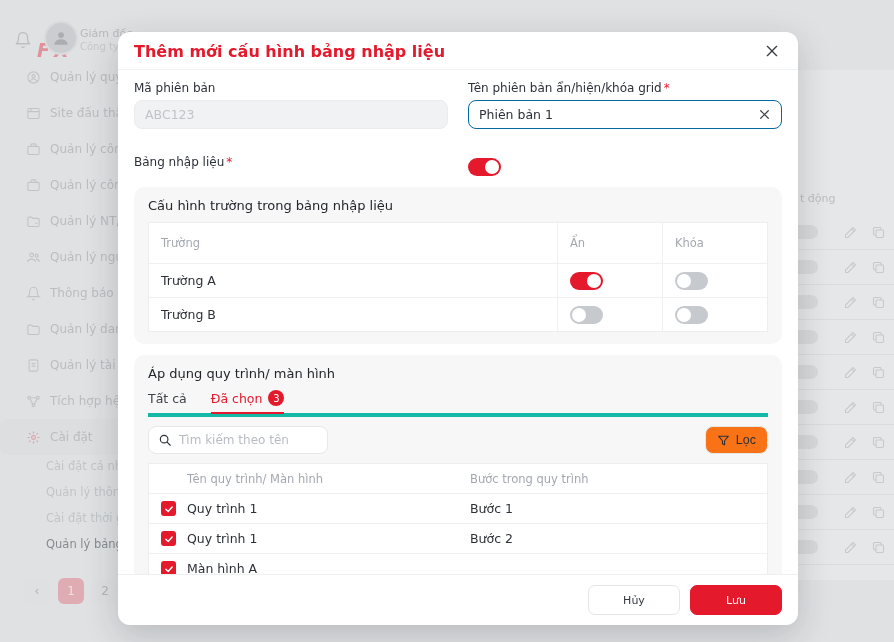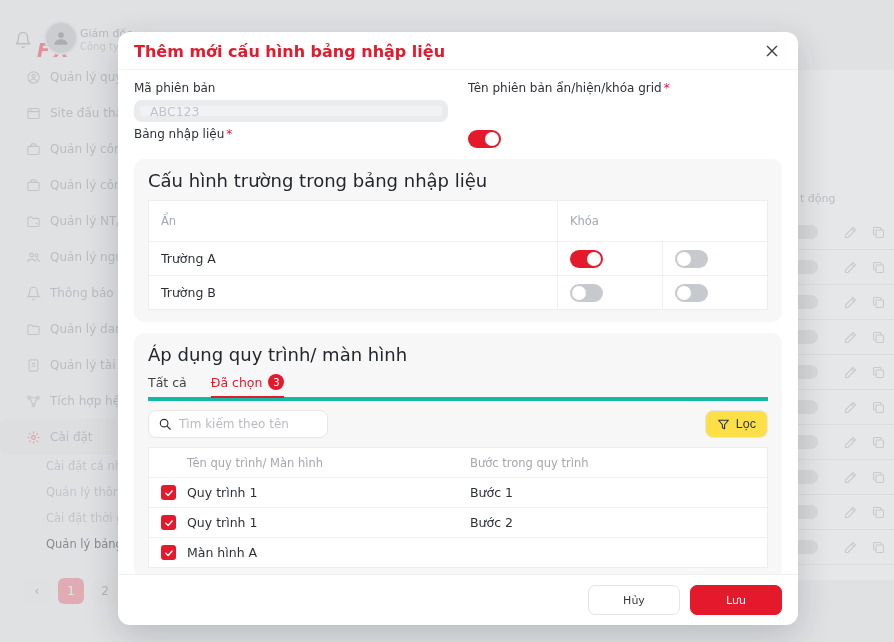--- a/index.html
+++ b/index.html
@@ -52,36 +52,36 @@
   
   .modal { position:absolute; left:118px; top:32px; width:680px; height:593px; background:#fff;
            border-radius:12px; box-shadow:0 10px 34px rgba(30,33,38,0.20); display:flex; flex-direction:column;
            overflow:hidden; }
   .m-header { display:flex; align-items:center; justify-content:space-between; padding:9px 16px 8px;
               border-bottom:1px solid #f1f2f3; }
   .m-title { font-size:16px; font-weight:bold; color:#e5192c; }
   .close-btn { color:#3a3f45; cursor:pointer; padding:2px; }
   .m-body { flex:1; padding:11px 16px 6px; display:flex; flex-direction:column; gap:11px; overflow:hidden; }
 
-  .grid2 { display:grid; grid-template-columns:1fr 1fr; gap:5px 20px; }
+  .grid2 { display:grid; grid-template-columns:1fr 1fr; gap:26px 20px; }
   .field-label { font-size:12px; color:#2c3138; margin-bottom:5px; }
   .req { color:#e5192c; margin-left:2px; }
-  .input { height:22px; border:6px solid #0369a1; border-radius:8px; background:#fff; display:flex;
+  .input { height:29px; border:1px solid #0369a1; border-radius:8px; background:#fff; display:flex;
            align-items:center; padding:0 10px; font-size:12.5px; color:#2c3138; }
   .input.disabled { background:#f1f2f4; border-color:#eaebed; color:#c0c4ca; }
   .input .trail { margin-left:auto; display:flex; align-items:center; gap:8px; color:#3a3f45; }
 
   .toggle { width:33px; height:18px; border-radius:9px; position:relative; cursor:pointer; flex:0 0 auto; }
   .toggle .knob { position:absolute; top:2px; width:14px; height:14px; border-radius:50%; background:#fff; }
   .toggle.on { background:#e5192c; } .toggle.on .knob { right:2px; }
   .toggle.off { background:#c6c9ce; } .toggle.off .knob { left:2px; }
   .status-toggle { margin-top:3px; }
 
   .card { background:#f7f7f8; border-radius:10px; padding:11px 14px 12px; }
-  .card-title { font-size:18px; color:#23262b; margin-bottom:9px; }
+  .card-title { font-size:13px; color:#23262b; margin-bottom:9px; }
 
   .tbl { background:#fff; border:1px solid #ededee; font-size:12.5px; }
   .trow { display:grid; align-items:center; }
   .tbl1 .trow { grid-template-columns:66% 17% 17%; }
   .tbl1 .thead { height:40px; }
   .tbl1 .trow + .trow { border-top:1px solid #f0f0f1; }
   .tbl1 .tbody { height:34px; }
   .tcell { padding:0 12px; display:flex; align-items:center; }
   .thead .tcell { color:#a3a8b0; font-size:11.5px; }
   .tbl1 .tcell + .tcell { border-left:1px solid #f0f0f1; align-self:stretch; }
@@ -93,21 +93,21 @@
   .badge { min-width:16px; height:16px; border-radius:8px; background:#e5192c; color:#fff; font-size:10px;
            display:flex; align-items:center; justify-content:center; padding:0 4px; }
 
   .controls { display:flex; align-items:center; margin-bottom:9px; }
   .search { width:180px; height:28px; border:1px solid #e6e7e9; border-radius:8px; background:#fff;
             display:flex; align-items:center; gap:7px; padding:0 9px; }
   .search input { border:0; outline:0; width:100%; font-size:12px; color:#0f766e; background:transparent;
                   font-family:inherit; }
   .search input::placeholder { color:#b8bcc2; }
   .search .mag { color:#2c3138; }
-  .filter-btn { margin-left:auto; height:28px; border:1px solid #e6e7e9; border-radius:8px; background:#fde047;
+  .filter-btn { margin-left:auto; height:28px; border:1px solid #e6e7e9; border-radius:8px; background:#f97316;
                 display:flex; align-items:center; gap:6px; padding:0 11px; font-size:12.5px; color:#2c3138;
                 cursor:pointer; }
 
   .tbl2 .trow { grid-template-columns:50% 50%; }
   .tbl2 .thead { height:29px; }
   .tbl2 .tbody { height:30px; border-top:1px solid #f0f0f1; }
   .tbl2 .thead .tcell:first-child { padding-left:38px; }
   .name-cell { gap:11px; }
   .checkbox { width:15px; height:15px; border-radius:3px; background:#e5192c; display:flex; align-items:center;
               justify-content:center; flex:0 0 auto; cursor:pointer; }
@@ -435,37 +435,48 @@
       <div>
         <div class="field-label">Mã phiên bản</div>
         <div class="input disabled">
           <span>ABC123</span>
         </div>
       </div>
       <div>
         <div class="field-label">
           <span>Tên phiên bản ẩn/hiện/khóa grid</span><span class="req">*</span>
         </div>
+        <div class="input">
+          <span>Phiên bản 1</span>
+          <span class="trail">
+              <span>
+                <svg width="13" height="13" viewBox="0 0 24 24" fill="none" stroke="currentColor" stroke-width="2.2" stroke-linecap="round">
+                  <path d="M5 5l14 14M19 5 5 19"></path>
+                </svg>
+              </span>
+            </span>
+        </div>
       </div>
       <div>
         <div class="field-label">
           <span>Bảng nhập liệu</span><span class="req">*</span>
         </div>
       </div>
       <div>
         <div class="toggle on status-toggle">
             <span class="knob"></span>
           </div>
       </div>
     </div>
 
     <div class="card">
       <div class="card-title">Cấu hình trường trong bảng nhập liệu</div>
       <div class="tbl tbl1">
         <div class="trow thead">
+          <div class="tcell">Trường</div>
           <div class="tcell">Ẩn</div>
           <div class="tcell">Khóa</div>
         </div>
         <div class="trow tbody">
           <div class="tcell">Trường A</div>
           <div class="tcell">
               <div class="toggle on">
                 <span class="knob"></span>
               </div>
             </div>

